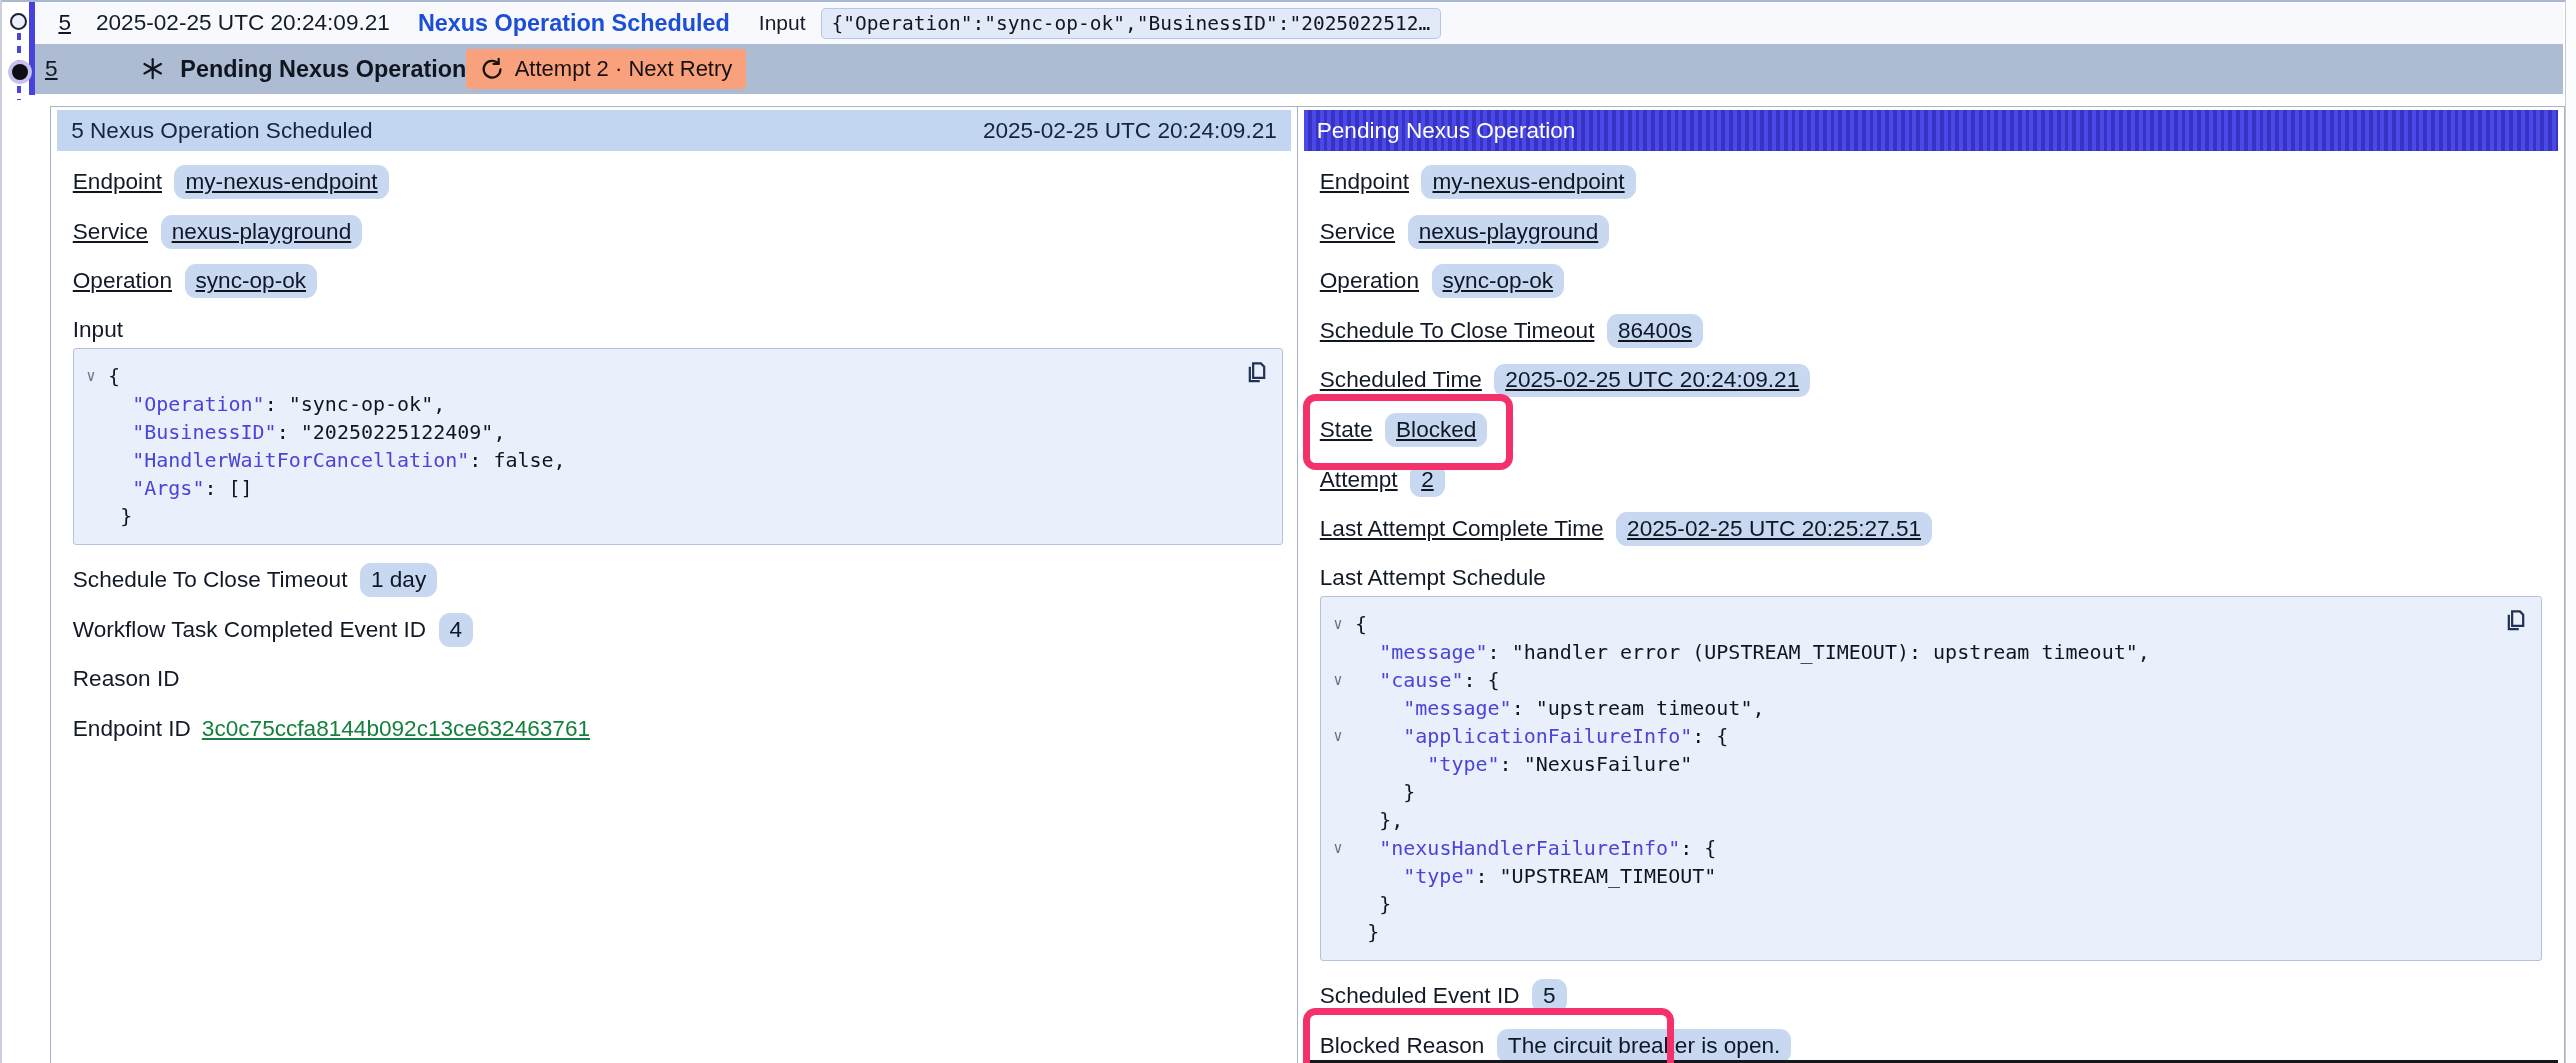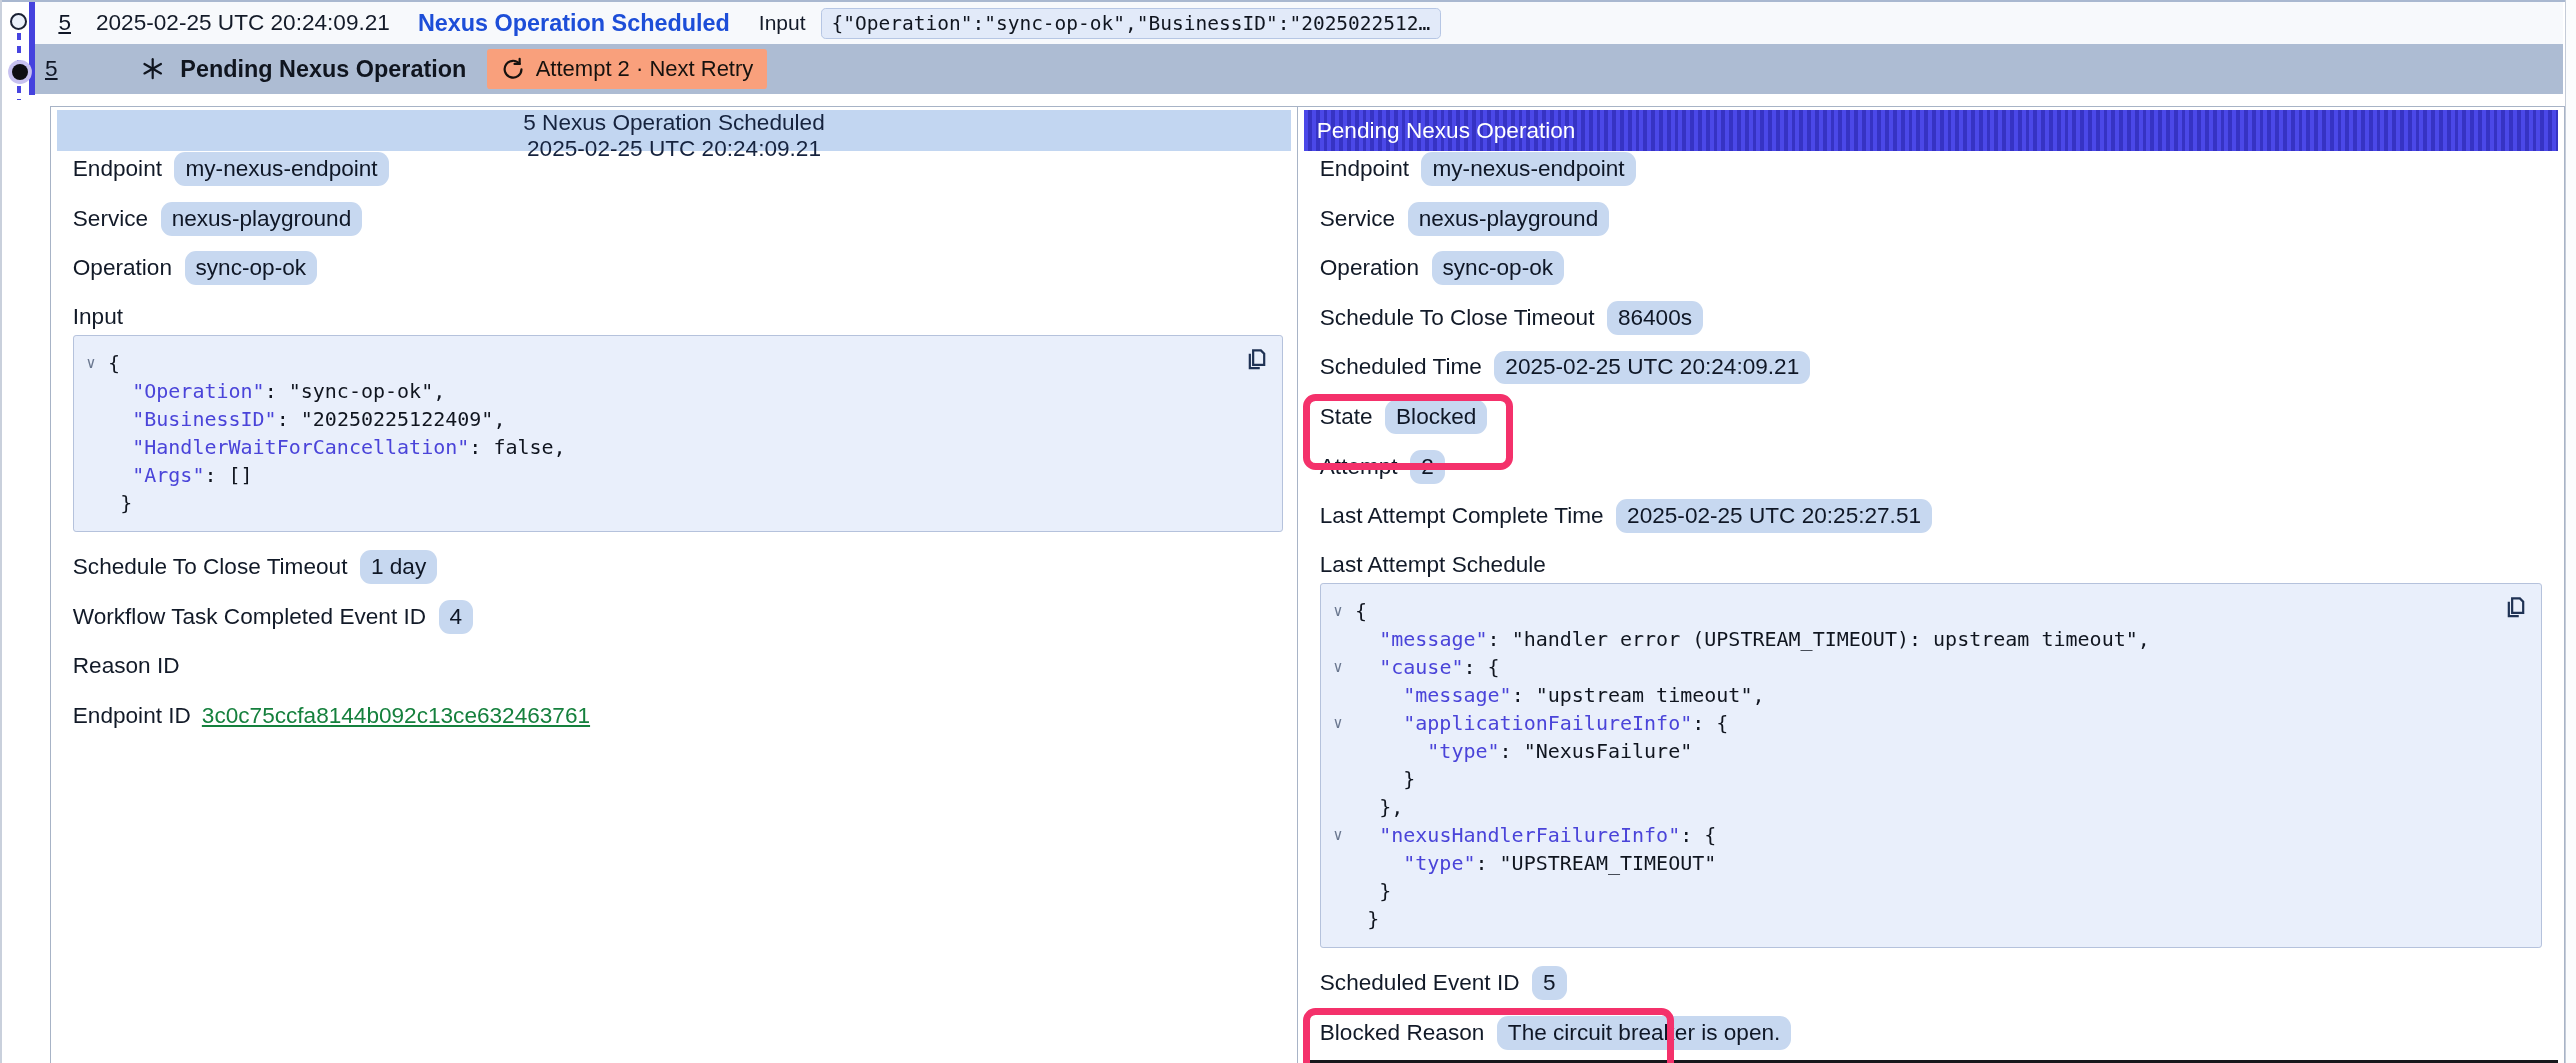--- a/index.html
+++ b/index.html
@@ -22,30 +22,30 @@
   
   .row1{position:absolute;left:35px;top:1.6px;width:2528px;height:43px;background:#F7F9FC;display:flex;align-items:center;padding-left:23.4px;box-sizing:border-box;}
   .row2{position:absolute;left:35px;top:44px;width:2528px;height:50px;background:#ADBCD3;display:flex;align-items:center;padding-left:10px;box-sizing:border-box;}
   .eid{font-size:22.6px;color:#0F1626;text-decoration:underline;cursor:pointer;}
   .ets{margin-left:25px;font-size:22.6px;color:#141B29;}
   .ename{margin-left:28px;font-size:23.4px;font-weight:700;color:#1d4ed8;}
   .ilabel{margin-left:29px;font-size:21px;color:#141B29;}
   .ibadge{margin-left:15.6px;font-family:"DejaVu Sans Mono",monospace;font-size:19.5px;background:#E2EAF9;border:1.6px solid #B6C6E4;border-radius:4.7px;padding:3.1px 9.4px;color:#10151F;}
   .star-icon{margin-left:83px;display:flex;align-items:center;}
   .ptitle{margin-left:16.4px;font-size:23.4px;font-weight:700;color:#10151F;}
-  .retry-badge{margin-left:21px;display:flex;align-items:center;gap:11px;background:#F9A07C;border-radius:3.1px;padding:7px 14px;font-size:22px;font-weight:500;color:#16120F;}
+  .retry-badge{display:flex;align-items:center;gap:11px;background:#F9A07C;border-radius:3.1px;padding:7px 14px;font-size:22px;font-weight:500;color:#16120F;}
 
   
   .detail{position:absolute;left:50px;top:106px;width:2515px;height:957px;background:#fff;border:1.6px solid #A7B3C6;border-bottom:none;box-sizing:border-box;display:flex;}
   .panel{box-sizing:border-box;padding:3.1px 6.2px 0 6.2px;}
   .panel-left{width:1247px;border-right:1.6px solid #A8B4C7;}
   .panel-right{flex:1;position:relative;}
-  .lheader{height:41px;background:#C2D6F1;display:flex;align-items:center;justify-content:space-between;padding:0 14px;font-size:22.6px;color:#16233E;flex-direction:column;}
+  .lheader{height:41px;background:#C2D6F1;display:flex;align-items:center;justify-content:space-between;padding:0 14px;font-size:22.6px;color:#16233E;}
   .rheader{height:41px;background:repeating-linear-gradient(90deg,#4B48E8 0 3.9px,#3633C4 3.9px 7.8px);display:flex;align-items:center;padding:0 12.5px;font-size:22.6px;font-weight:500;color:#ffffff;}
-  .rows{margin-top:1px;}
+  .rows{margin-top:14px;text-decoration:underline;}
   .drow{height:34px;margin:0 0 15.6px 15.6px;display:flex;align-items:center;}
   .mt24{margin-top:18.7px;}
   .dlabel{font-size:22.6px;color:#121A28;white-space:nowrap;}
   .dbadge{margin-left:12.5px;background:#C7D8F0;border-radius:11px;padding:3.9px 11px;font-size:22.6px;color:#0F1726;white-space:nowrap;}
   .dlink{margin-left:11px;font-size:22.6px;color:#15803d;text-decoration:underline;cursor:pointer;white-space:nowrap;}
   .slabel{margin:11px 0 0 15.6px;height:31px;line-height:31px;font-size:22.6px;color:#121A28;}
 
   
   .codeblock{position:relative;margin:3.1px 11px 0 15.6px;background:#E9EFFB;border:1.6px solid #B5C2DC;border-radius:3.1px;padding:13.3px 15.6px 13.3px 7.8px;font-family:"DejaVu Sans Mono",monospace;font-size:20px;color:#10151F;box-sizing:border-box;}
   .cl{display:flex;height:28px;line-height:28px;}

